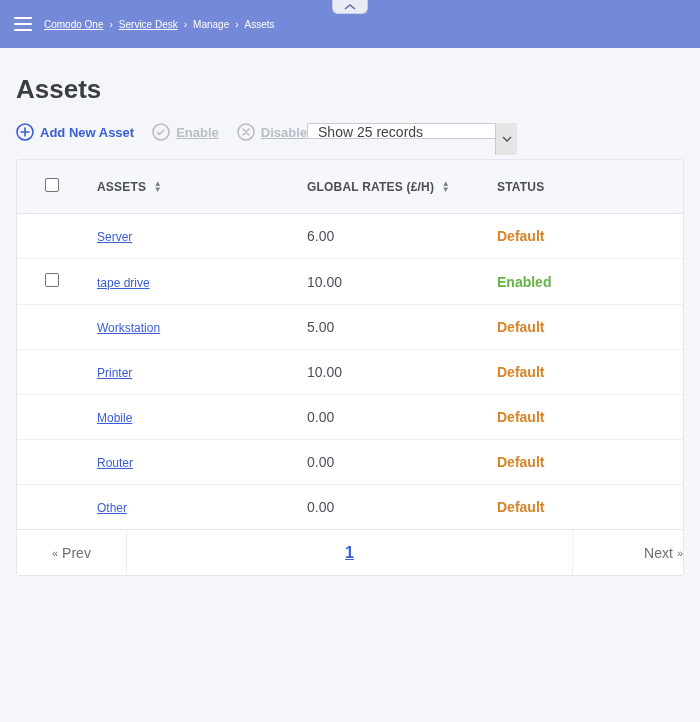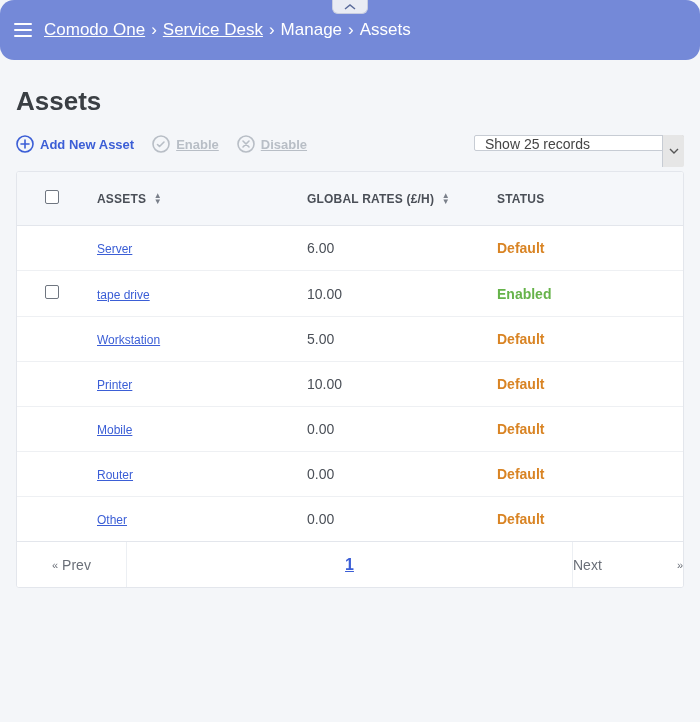--- a/index.html
+++ b/index.html
@@ -7,28 +7,27 @@
     font-family: -apple-system, BlinkMacSystemFont, "Segoe UI", Arial, sans-serif;
     background: #f4f6f9;
     color: #333;
     width: 700px;
     height: 722px;
     overflow: hidden;
     position: relative;
   }
   .topbar {
     background: #7489d8;
-    height: 60px;
+    height: 48px;
     display: flex;
     align-items: center;
     padding: 0 14px;
     color: #fff;
-    font-size: 17px;
+    font-size: 10px;
     position: relative;
-    border-radius: 14px;
   }
   .hamburger {
     width: 18px; height: 14px;
     display: flex; flex-direction: column; justify-content: space-between;
     margin-right: 12px;
     cursor: pointer;
   }
   .hamburger span {
     display: block; height: 2px; background: #fff; border-radius: 1px;
   }
@@ -52,21 +51,21 @@
   .content {
     padding: 26px 16px 0 16px;
   }
   h1 {
     font-size: 26px;
     font-weight: 700;
     color: #3a3f44;
     margin-bottom: 18px;
   }
   .toolbar-row {
-    display: flex; align-items: center; justify-content: space-between;
+    display: flex; align-items: center; 
     margin-bottom: 18px;
   }
   .toolbar-left { display: flex; align-items: center; gap: 18px; }
   .tool-btn {
     display: inline-flex; align-items: center; gap: 6px;
     font-size: 13px; font-weight: 700;
     cursor: pointer;
     color: #3b5ed6;
   }
   .tool-btn.disabled { color: #b8bec6; cursor: default; text-decoration: underline; }
@@ -161,21 +160,21 @@
     flex: 1;
     display: flex; align-items: center; justify-content: center;
     gap: 6px;
     border-right: 1px solid #eceff3;
   }
   .pager .page-cur {
     color: #3b5ed6; text-decoration: underline; font-weight: 600;
   }
   .pager .pager-next {
     flex: 0 0 110px;
-    display: flex; align-items: center; justify-content: space-between;
+    display: flex; align-items: center; justify-content: flex-end;
     color: #6a6f78; font-size: 14px; cursor: pointer;
     gap: 4px;
   }
   .dbl-arrow { font-size: 11px; }
 </style>
 </head>
 <body>
 
 <div class="topbar">
   <div class="top-tab">

